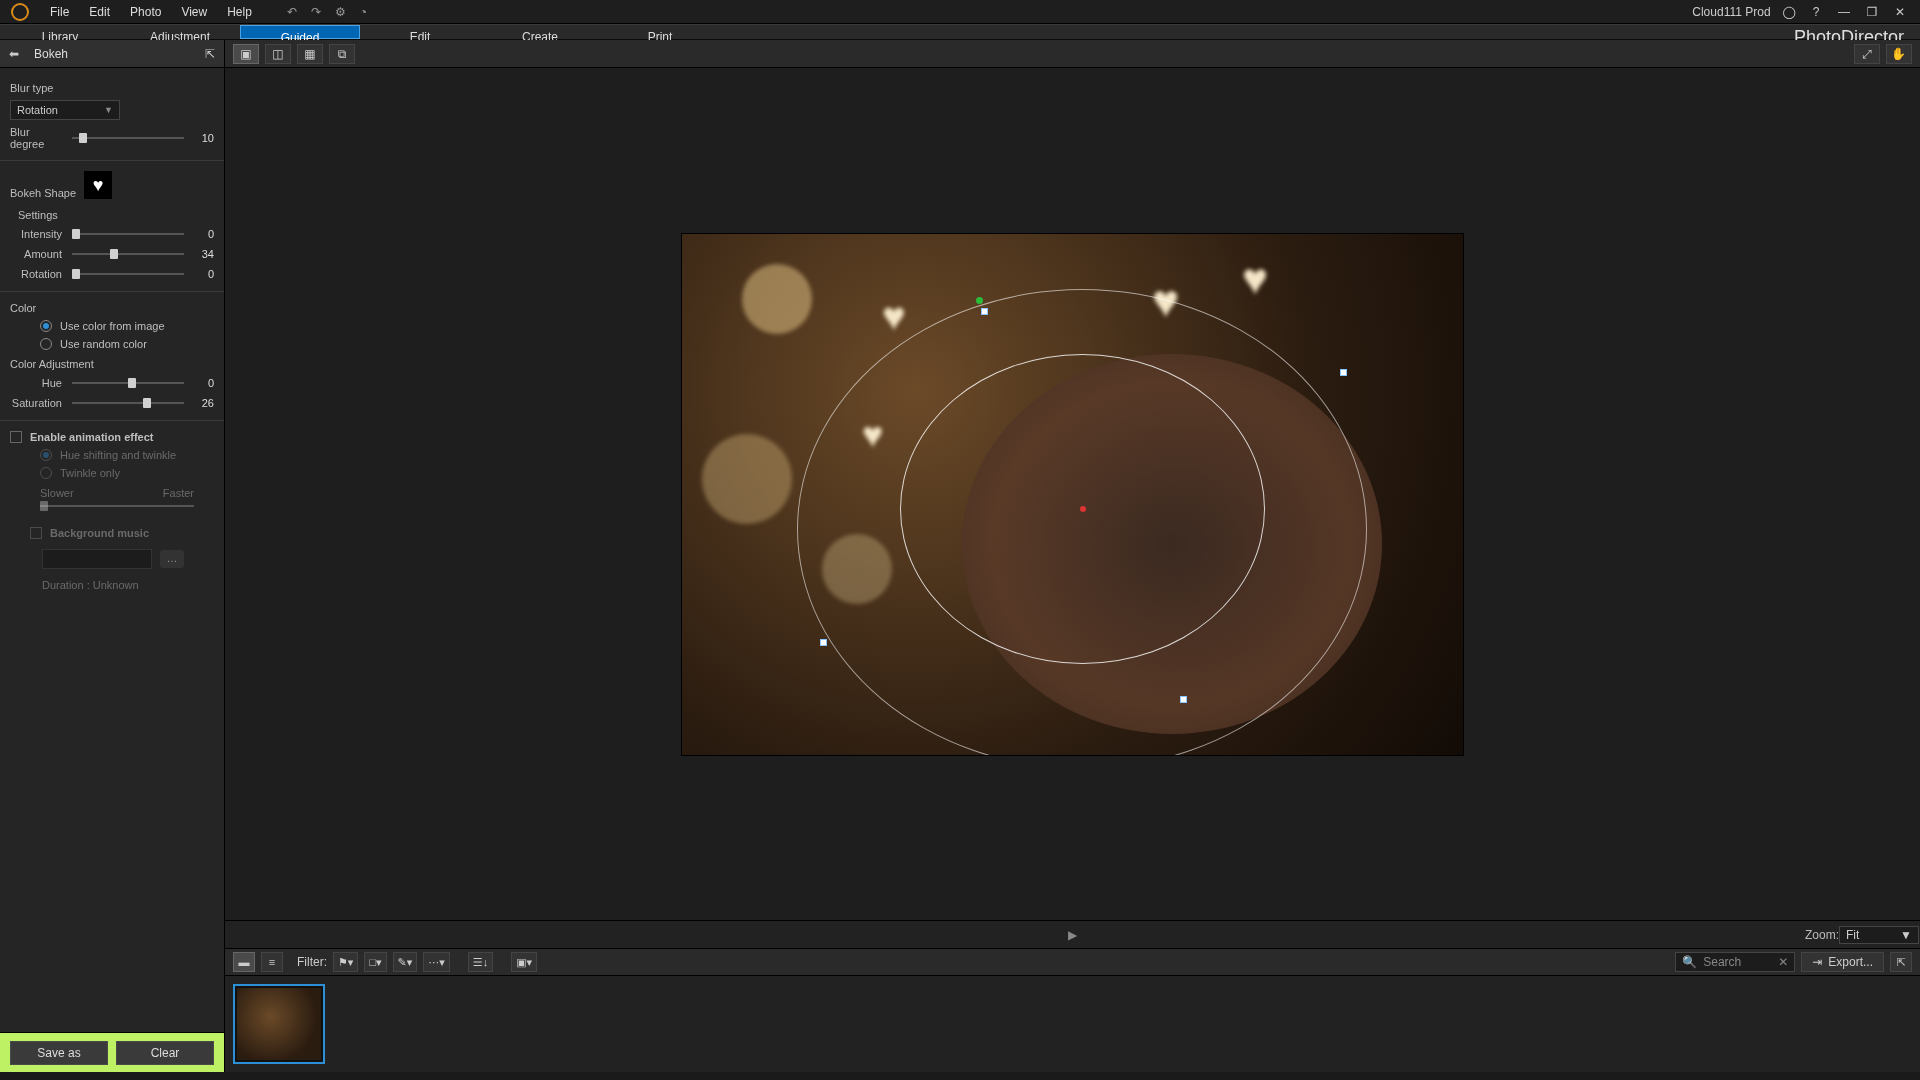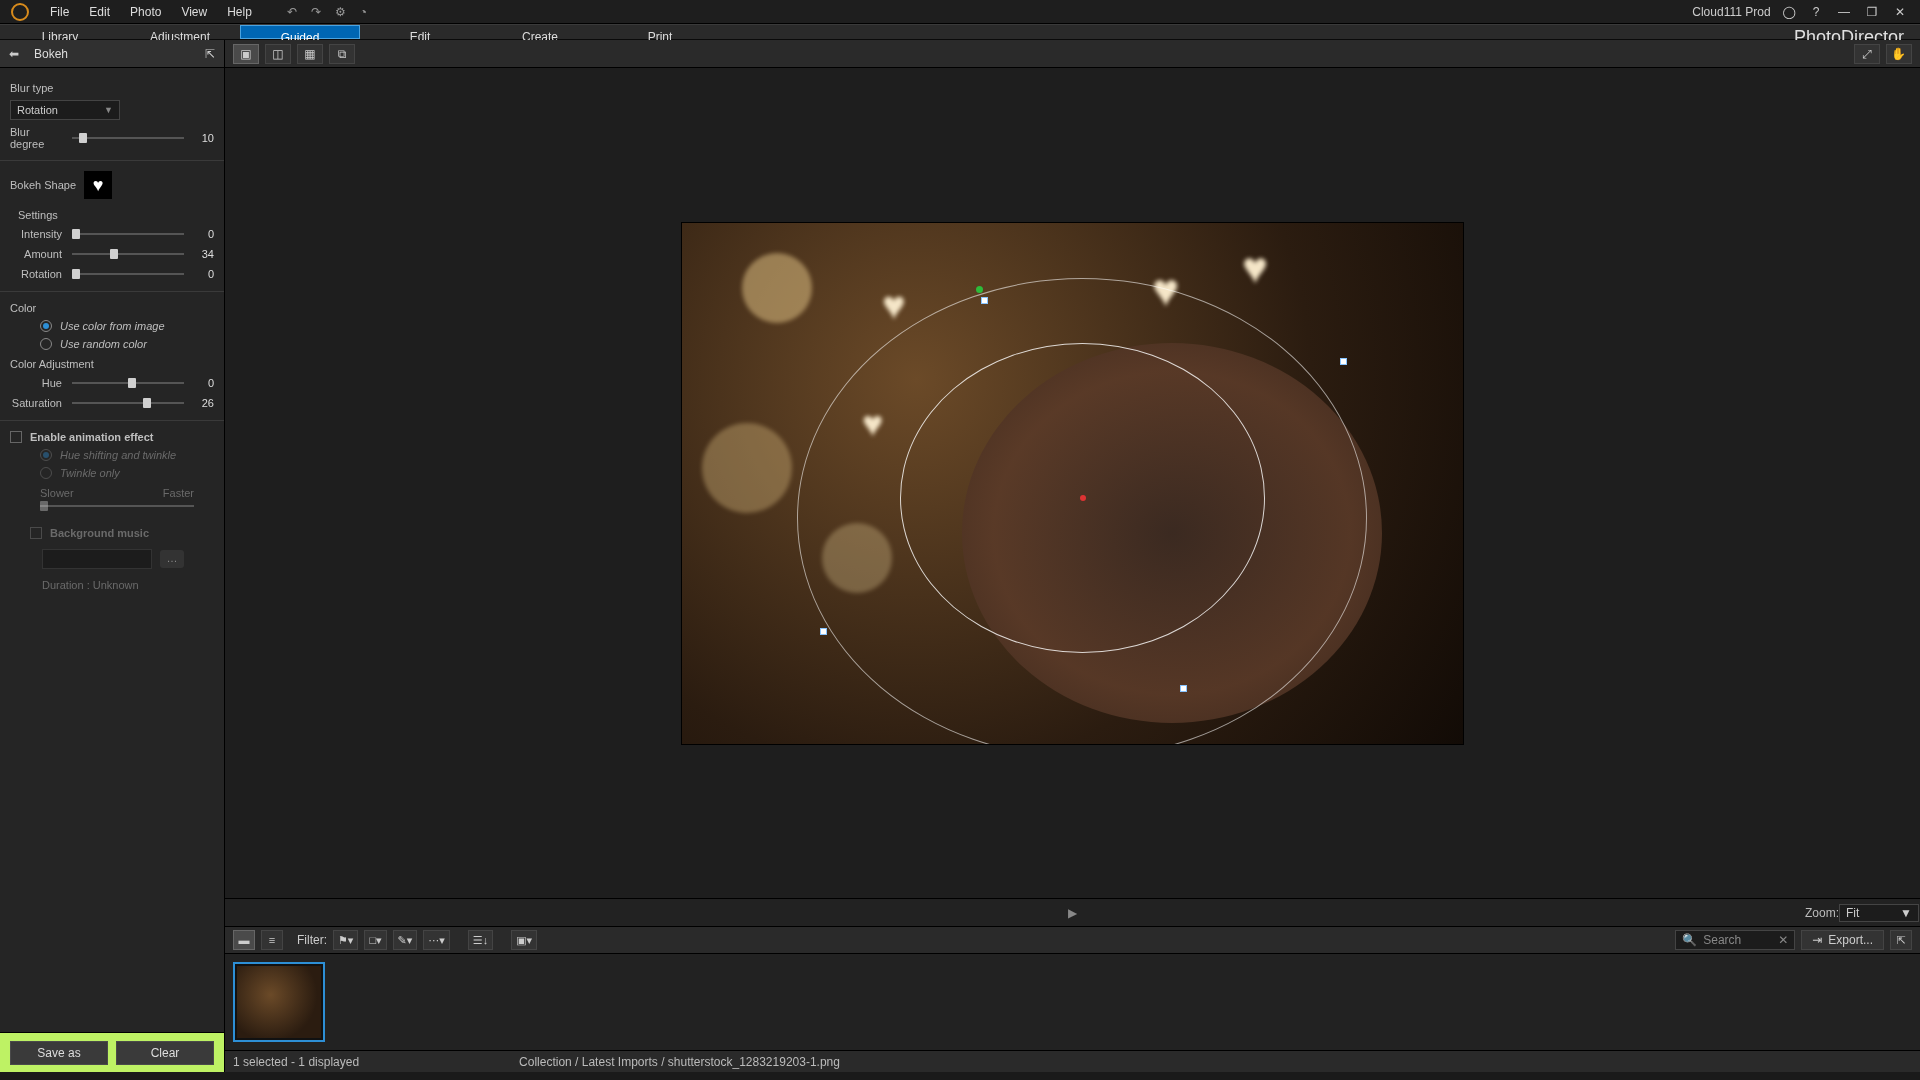--- a/index.html
+++ b/index.html
@@ -38,27 +38,27 @@
 .combo .chev{font-size:9px;color:#888;}
 
 .slider-row{display:flex;align-items:center;gap:6px;margin:6px 0;}
 .slider-row .lbl{width:56px;text-align:left;color:#bfbfbf;}
 .slider-row .track{flex:1;position:relative;height:14px;}
 .slider-row .track::before{content:"";position:absolute;left:0;right:0;top:6px;height:2px;background:#555;}
 .slider-row .thumb{position:absolute;top:2px;width:8px;height:10px;background:#d0d0d0;border-radius:1px;}
 .slider-row .val{width:24px;text-align:right;color:#ddd;}
 
 .hr{height:1px;background:#3a3a3a;margin:10px -10px;}
-.shape-row{display:flex;align-items:center;gap:8px;margin:10px 0;}
+.shape-row{display:flex;align-items:flex-end;gap:8px;margin:10px 0;}
 .shape-box{width:28px;height:28px;background:#000;display:flex;align-items:center;justify-content:center;color:#fff;font-size:18px;}
 
 .sub-label{margin:4px 0 4px 8px;color:#bfbfbf;}
 .indent .slider-row .lbl{width:56px;text-align:right;padding-right:4px;}
 
-.radio-row{display:flex;align-items:center;gap:8px;margin:6px 0 6px 30px;color:#bfbfbf;font-style:italic;}
+.radio-row{display:flex;align-items:center;gap:8px;margin:6px 0 6px 30px;color:#bfbfbf;}
 .radio-row .dot{width:12px;height:12px;border-radius:50%;border:1px solid #888;display:inline-block;position:relative;}
 .radio-row .dot.checked::after{content:"";position:absolute;left:2px;top:2px;width:6px;height:6px;border-radius:50%;background:#2d8fd6;}
 
 .check-row{display:flex;align-items:center;gap:8px;margin:6px 0;color:#bfbfbf;font-weight:bold;}
 .check-row .box{width:12px;height:12px;border:1px solid #666;display:inline-block;}
 .check-row.disabled{color:#6a6a6a;}
 .check-row.disabled .box{border-color:#4a4a4a;}
 
 .speed-row{display:flex;justify-content:space-between;margin:8px 20px 0 30px;color:#6a6a6a;}
 
@@ -351,18 +351,14 @@
       </div>
       <div class="fb-btn">⇱</div>
     </div>
 
     <div class="filmstrip">
       <div class="thumb-frame">
         <div class="thumb-img"></div>
       </div>
     </div>
 
-    <div class="status-bar">
-      <span>1 selected - 1 displayed</span>
-      <span class="path">Collection / Latest Imports / shutterstock_1283219203-1.png</span>
-    </div>
   </div>
 </div>
 
 </body></html>

